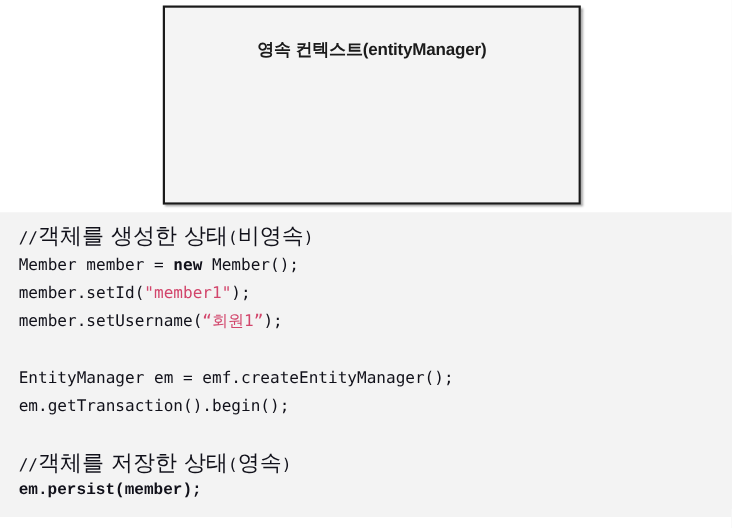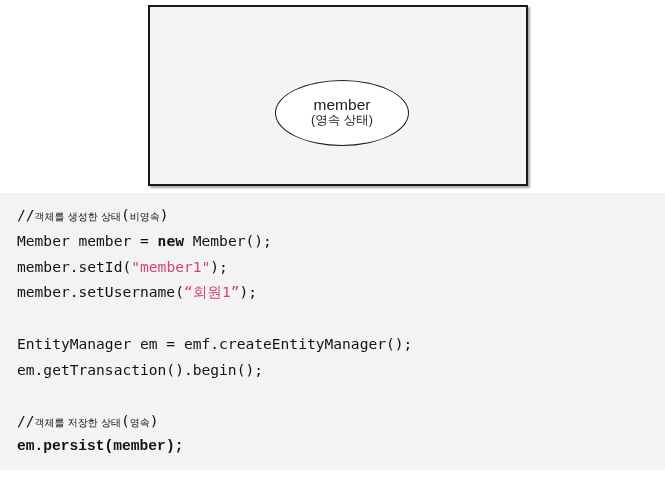--- a/index.html
+++ b/index.html
@@ -110,28 +110,25 @@
   .tok-bold {
     font-weight: bold;
     text-align: right;
   }
   .line-bold {
     font-weight: bold;
     font-family: Liberation Mono, monospace;
   }
   .tok-kr {
     font-family: "DejaVu Sans", "Liberation Sans", sans-serif;
-    font-size: 10px;
+    font-size: 20px;
   }
 </style>
 </head>
 <body>
 
 <div id="diagram-area">
   <div id="context-box">
-    <div id="member-ellipse">
-      <div id="ellipse-title">member</div>
-      <div id="ellipse-sub">(영속 상태)</div>
-    </div>
+    <div id="context-title">영속 컨텍스트(entityManager)</div>
   </div>
 </div>
 
 <div id="code-block"><div class="code-line"><span>//</span><span class="tok-kr">객체를 생성한 상태</span><span>(</span><span class="tok-kr">비영속</span><span>)</span></div><div class="code-line"><span>Member member = </span><span class="tok-bold">new</span><span> Member();</span></div><div class="code-line"><span>member.setId(</span><span class="tok-str" style="color: rgb(210, 69, 107);">"member1"</span><span>);</span></div><div class="code-line"><span>member.setUsername(</span><span class="tok-str" style="color: rgb(210, 69, 107);">“회원1”</span><span>);</span></div><div class="code-line blank">&nbsp;</div><div class="code-line"><span>EntityManager em = emf.createEntityManager();</span></div><div class="code-line"><span>em.getTransaction().begin();</span></div><div class="code-line blank">&nbsp;</div><div class="code-line"><span>//</span><span class="tok-kr">객체를 저장한 상태</span><span>(</span><span class="tok-kr">영속</span><span>)</span></div><div class="code-line line-bold"><span>em.persist(member);</span></div></div>
 
 </body></html>

